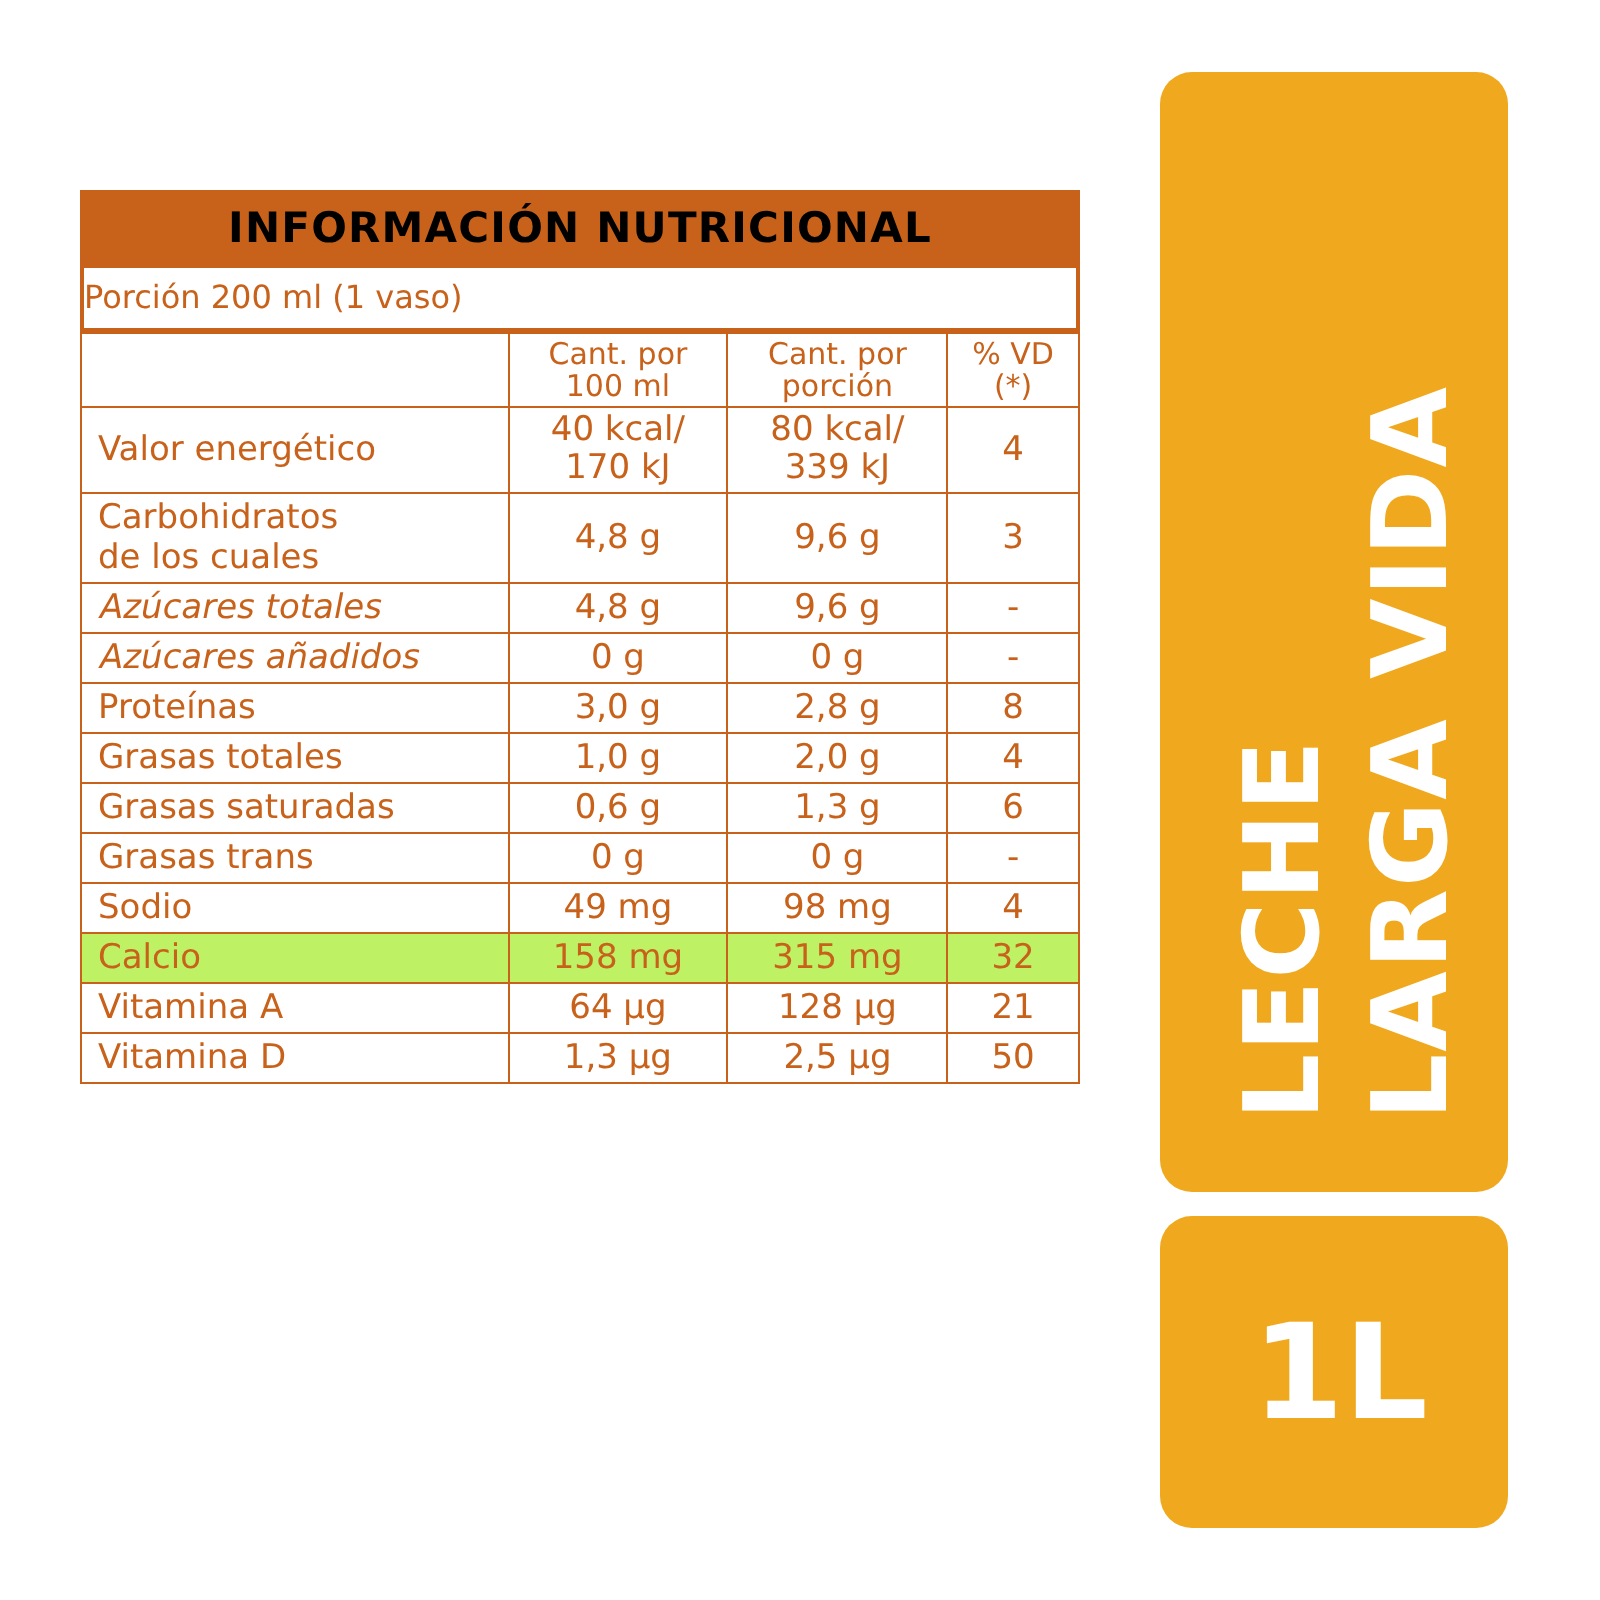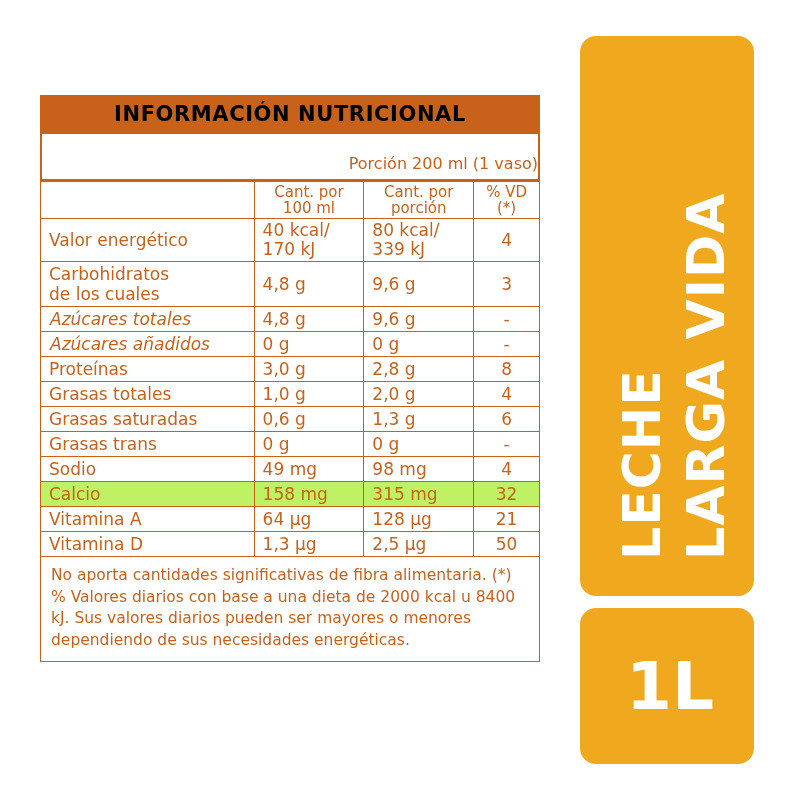--- a/index.html
+++ b/index.html
@@ -31,23 +31,23 @@
     font-weight: bold;
     letter-spacing: 0.6px;
     padding: 7px 0 8px 0;
   }
 
   .nt-portion {
     border-left: 2px solid #C8621B;
     border-right: 2px solid #C8621B;
     border-bottom: 2px solid #C8621B;
     color: #C8621B;
-    text-align: right;
+    text-align: left;
     font-size: 16px;
-    padding: 20px 0 6px 0;
+    padding: 5px 0 6px 0;
   }
 
   table.nt {
     border-collapse: collapse;
     width: 500px;
     color: #C8621B;
     font-size: 17px;
   }
   table.nt td, table.nt th {
     border: 1.5px solid #C8621B;
@@ -59,21 +59,21 @@
   col.c-name { width: 214px; }
   col.c-100  { width: 110px; }
   col.c-por  { width: 110px; }
   col.c-vd   { width: 66px;  }
 
   thead td { text-align: center; line-height: 1.08; font-size: 15px; padding: 5px 4px; }
   thead td.blank { border-top: 1.5px solid #C8621B; }
 
   td.name { text-align: left; padding-left: 10px; }
   td.name.indent { padding-left: 9px; font-style: italic; }
-  td.num  { text-align: left; }
+  td.num  { text-align: center; }
   td.vd   { text-align: center; }
 
   .tall td { height: 32px; }
   tr.r-energy td { line-height: 1.12; }
 
   
 
   tr.highlight td { background: #bef264; }
 
   .nt-footnote {
@@ -252,21 +252,20 @@
 
         <tr>
           <td class="name">Vitamina D</td>
           <td class="num">1,3 µg</td>
           <td class="num">2,5 µg</td>
           <td class="vd">50</td>
         </tr>
       </tbody>
     </table>
 
-    <div class="nt-footnote">No aporta cantidades significativas de fibra alimentaria. (*) % Valores diarios con base a una dieta de 2000 kcal u 8400 kJ. Sus valores diarios pueden ser mayores o menores dependiendo de sus necesidades energéticas.</div>
   </div>
 
   <div class="orange-block" id="block-top"></div>
   <div class="vert-text" id="vt-leche">LECHE</div>
   <div class="vert-text" id="vt-larga">LARGA VIDA</div>
 
   <div class="orange-block" id="block-bottom"></div>
   <div id="size-label">1L</div>
 
 </div>

